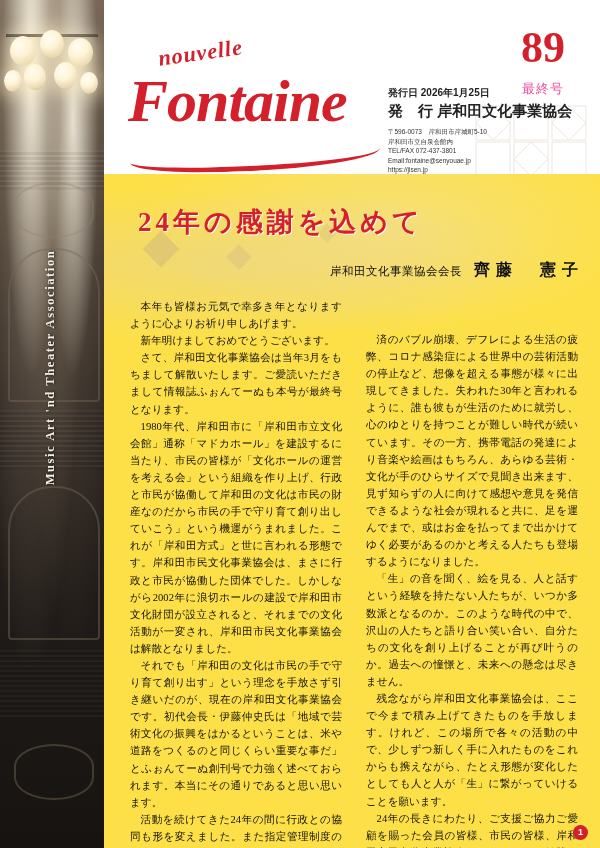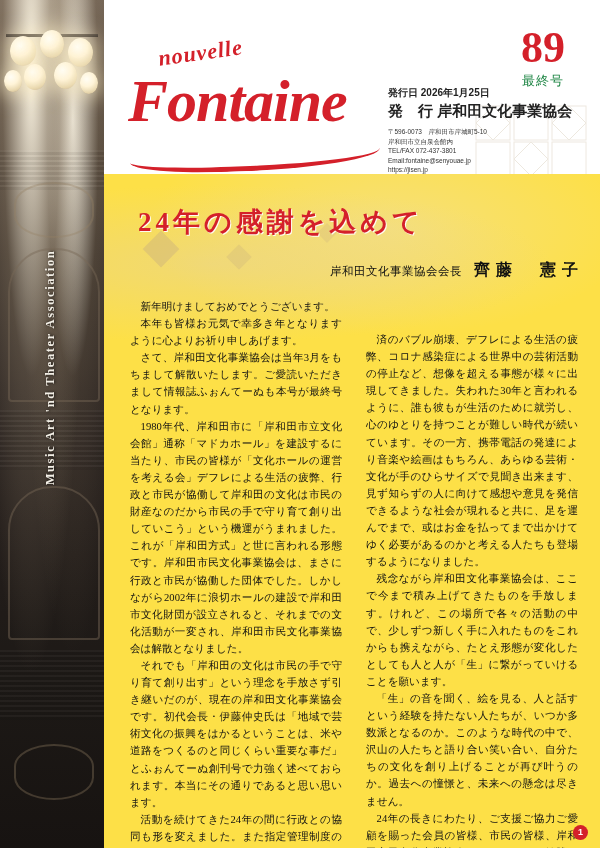--- a/index.html
+++ b/index.html
@@ -91,21 +91,21 @@
   }
 
   .issue{
     position:absolute;right:14px;top:14px;text-align:center;width:86px;
   }
   .issue .num{
     color:#d4202a;font-size:44px;line-height:40px;font-weight:bold;
     font-family:"Liberation Serif", serif;
   }
   .issue .final{
-    color:#15803d;font-size:13px;margin-top:4px;letter-spacing:1px;
+    color:#ec4899;font-size:13px;margin-top:12px;letter-spacing:1px;
   }
 
   .colophon{
     position:absolute;right:16px;top:72px;width:196px;
     text-align:left;color:#222;
   }
   .colophon .line1{font-size:10px;font-weight:bold;margin-bottom:2px;}
   .colophon .line2{font-size:15px;font-weight:bold;margin-bottom:6px;}
   .colophon .small{font-size:6.5px;line-height:9.5px;color:#333;}
 
@@ -238,31 +238,31 @@
     <div class="diamond" style="left:216px;top:52px;width:14px;height:14px;opacity:.6;"></div>
 
     <div class="headline">24年の感謝を込めて</div>
 
     <div class="byline">
       <span class="org">岸和田文化事業協会会長</span><span class="name">齊藤　憲子</span>
     </div>
 
     <div class="cols">
       <div class="col left">
+        <p>本年も皆様お元気で幸多き年となりますように心よりお祈り申しあげます。</p>
         <p>新年明けましておめでとうございます。</p>
-        <p>本年も皆様お元気で幸多き年となりますように心よりお祈り申しあげます。</p>
         <p>さて、岸和田文化事業協会は当年3月をもちまして解散いたします。ご愛読いただきまして情報誌ふぉんてーぬも本号が最終号となります。</p>
-        <p>1980年代、岸和田市に「岸和田市立文化会館」通称「マドカホール」を建設するに当たり、市民の皆様が「文化ホールの運営を考える会」デフレによる生活の疲弊、行政と市民が協働して岸和田の文化は市民の財産なのだから市民の手で守り育て創り出していこう」という機運がうまれました。これが「岸和田方式」と世に言われる形態です。岸和田市民文化事業協会は、まさに行政と市民が協働した団体でした。しかしながら2002年に浪切ホールの建設で岸和田市文化財団が設立されると、それまでの文化活動が一変され、岸和田市民文化事業協会は解散となりました。</p>
+        <p>1980年代、岸和田市に「岸和田市立文化会館」通称「マドカホール」を建設するに当たり、市民の皆様が「文化ホールの運営を考える会」という組織を作り上げ、行政と市民が協働して岸和田の文化は市民の財産なのだから市民の手で守り育て創り出していこう」という機運がうまれました。これが「岸和田方式」と世に言われる形態です。岸和田市民文化事業協会は、まさに行政と市民が協働した団体でした。しかしながら2002年に浪切ホールの建設で岸和田市文化財団が設立されると、それまでの文化活動が一変され、岸和田市民文化事業協会は解散となりました。</p>
         <p>それでも「岸和田の文化は市民の手で守り育て創り出す」という理念を手放さず引き継いだのが、現在の岸和田文化事業協会です。初代会長・伊藤仲史氏は「地域で芸術文化の振興をはかるということは、米や道路をつくるのと同じくらい重要な事だ」とふぉんてーぬ創刊号で力強く述べておられます。本当にその通りであると思い思います。</p>
         <p>活動を続けてきた24年の間に行政との協同も形を変えました。また指定管理制度の導入や、経</p>
       </div>
       <div class="col right">
         <p>済のバブル崩壊、デフレによる生活の疲弊、コロナ感染症による世界中の芸術活動の停止など、想像を超える事態が様々に出現してきました。失われた30年と言われるように、誰も彼もが生活のために就労し、心のゆとりを持つことが難しい時代が続いています。その一方、携帯電話の発達により音楽や絵画はもちろん、あらゆる芸術・文化が手のひらサイズで見聞き出来ます、見ず知らずの人に向けて感想や意見を発信できるような社会が現れると共に、足を運んでまで、或はお金を払ってまで出かけてゆく必要があるのかと考える人たちも登場するようになりました。</p>
+        <p>「生」の音を聞く、絵を見る、人と話すという経験を持たない人たちが、いつか多数派となるのか。このような時代の中で、沢山の人たちと語り合い笑い合い、自分たちの文化を創り上げることが再び叶うのか。過去への憧憬と、未来への懸念は尽きません。</p>
         <p>残念ながら岸和田文化事業協会は、ここで今まで積み上げてきたものを手放します。けれど、この場所で各々の活動の中で、少しずつ新しく手に入れたものをこれからも携えながら、たとえ形態が変化したとしても人と人が「生」に繋がっていけることを願います。</p>
-        <p>「生」の音を聞く、絵を見る、人と話すという経験を持たない人たちが、いつか多数派となるのか。このような時代の中で、沢山の人たちと語り合い笑い合い、自分たちの文化を創り上げることが再び叶うのか。過去への憧憬と、未来への懸念は尽きません。</p>
         <p>24年の長きにわたり、ご支援ご協力ご愛顧を賜った会員の皆様、市民の皆様、岸和田市民文化事業協会は。さらなるご健勝とご活躍をお祈り申し上げます。</p>
       </div>
     </div>
 
     <div class="pagenum">1</div>
   </div>
 
 </div>
 
 </body></html>

